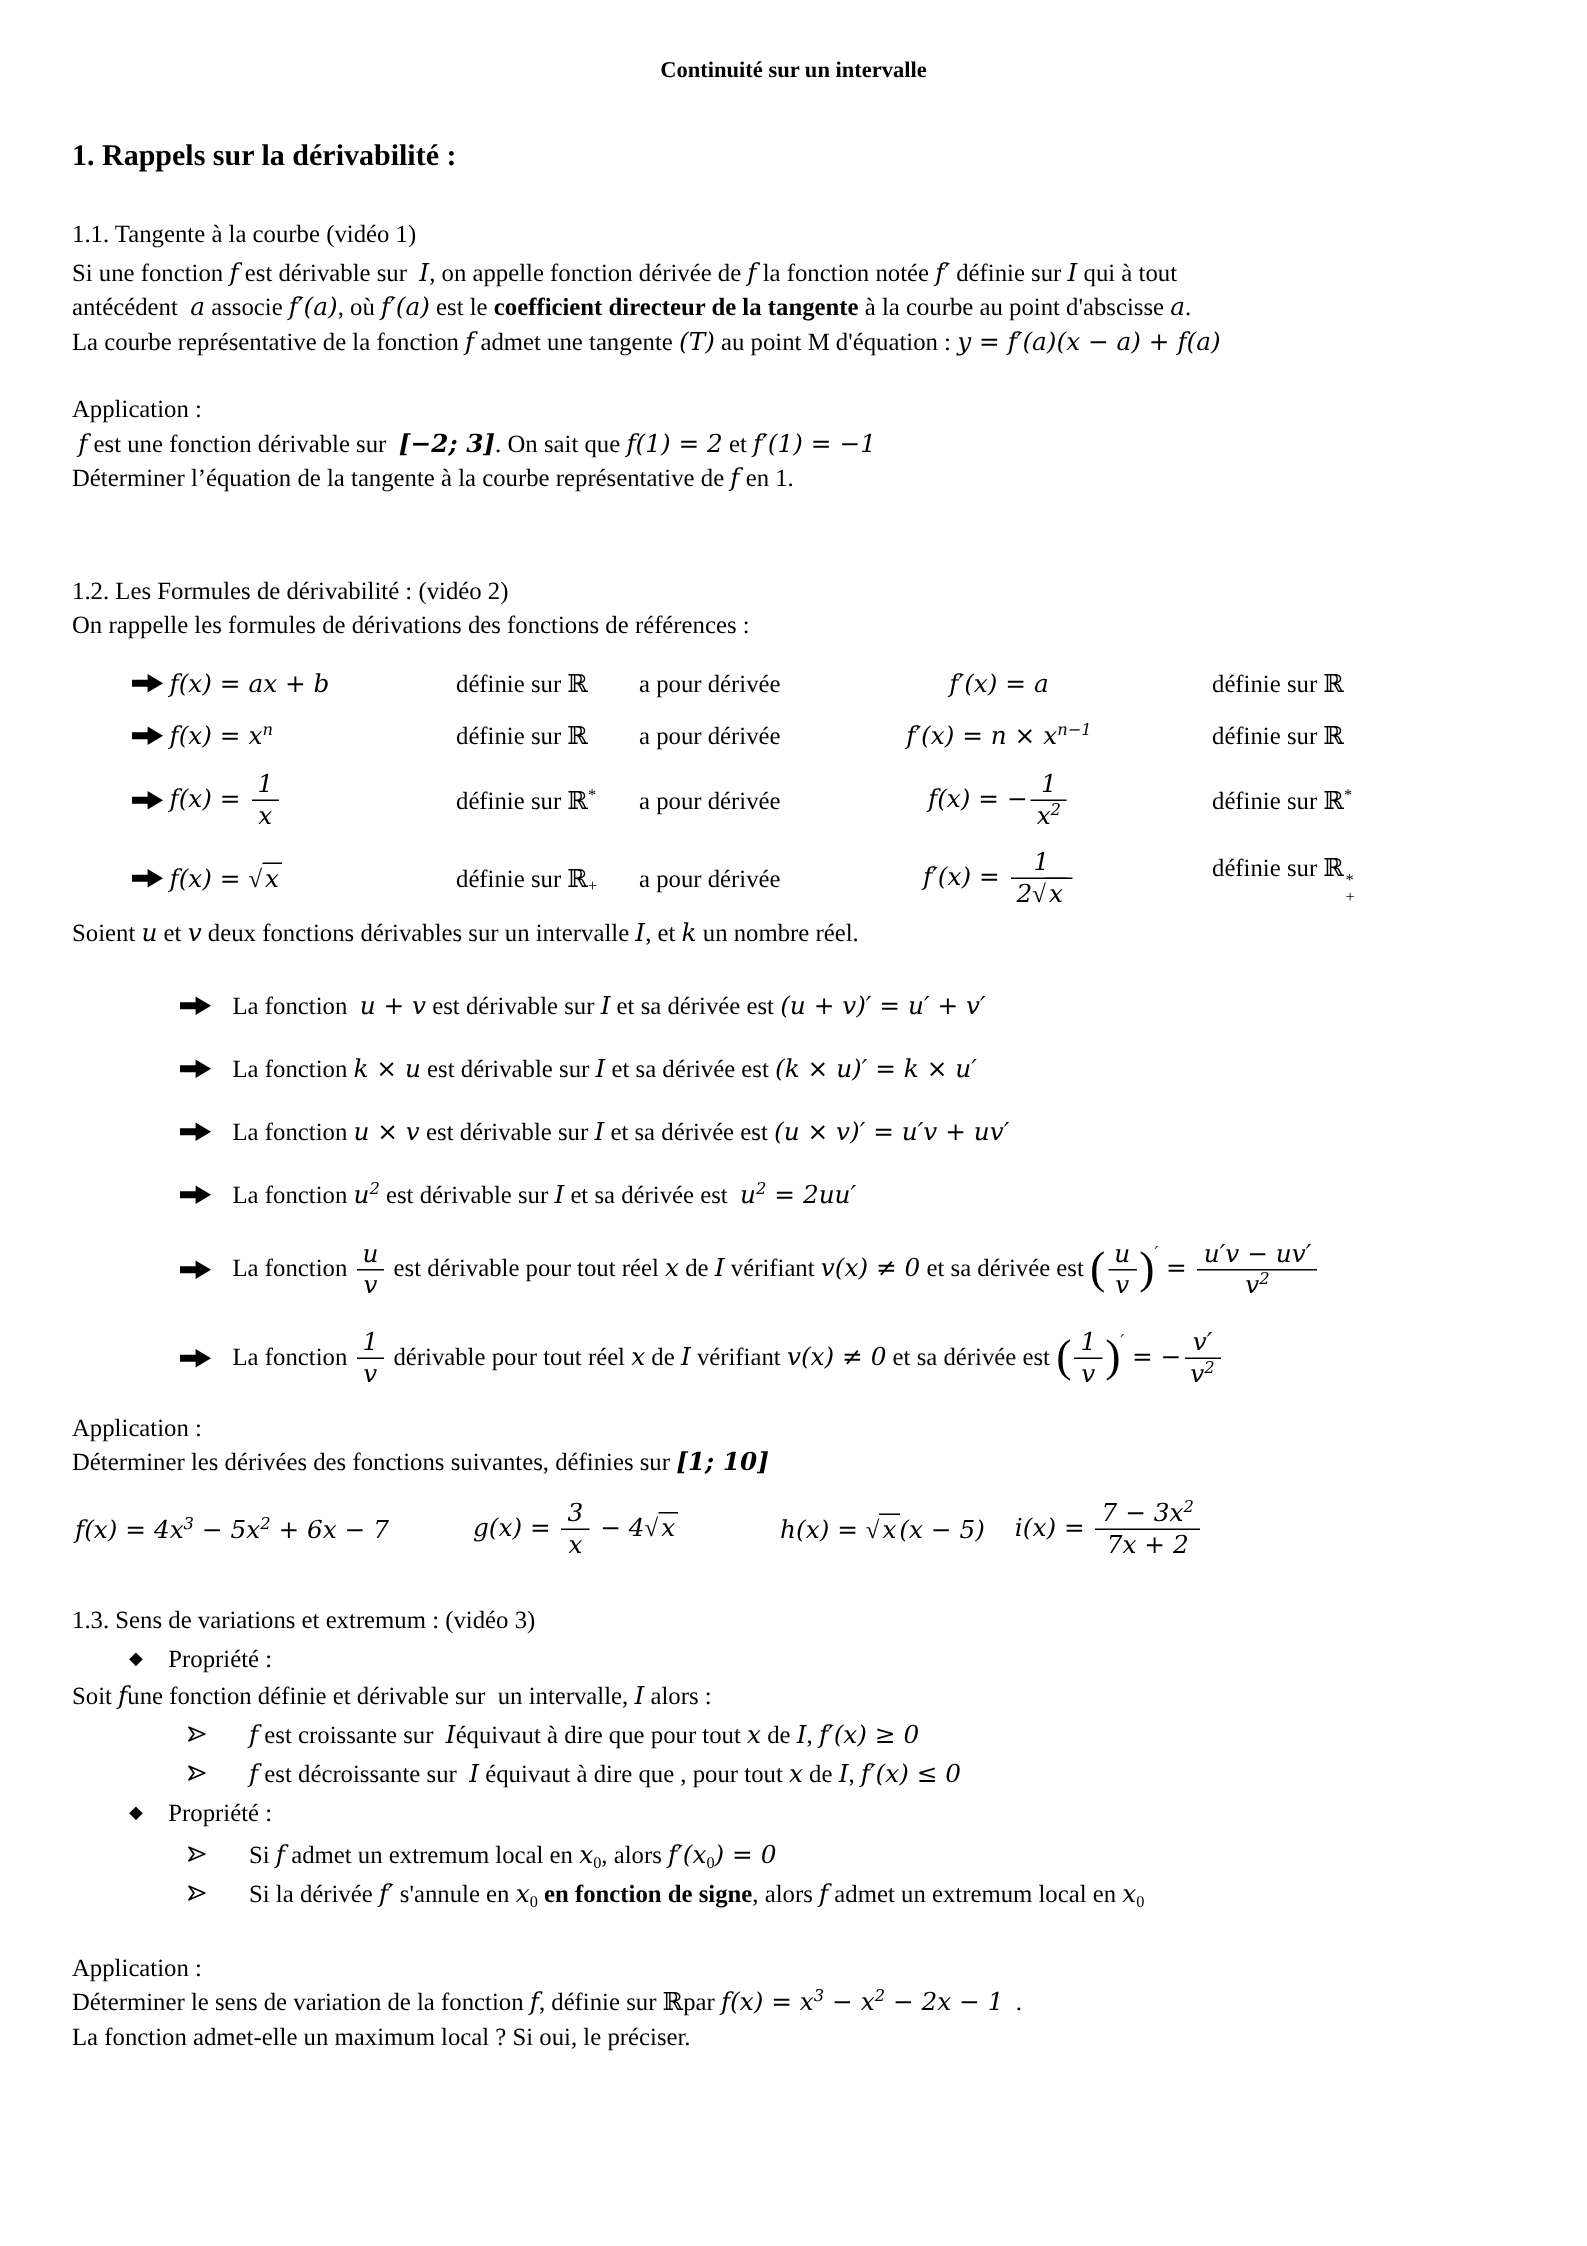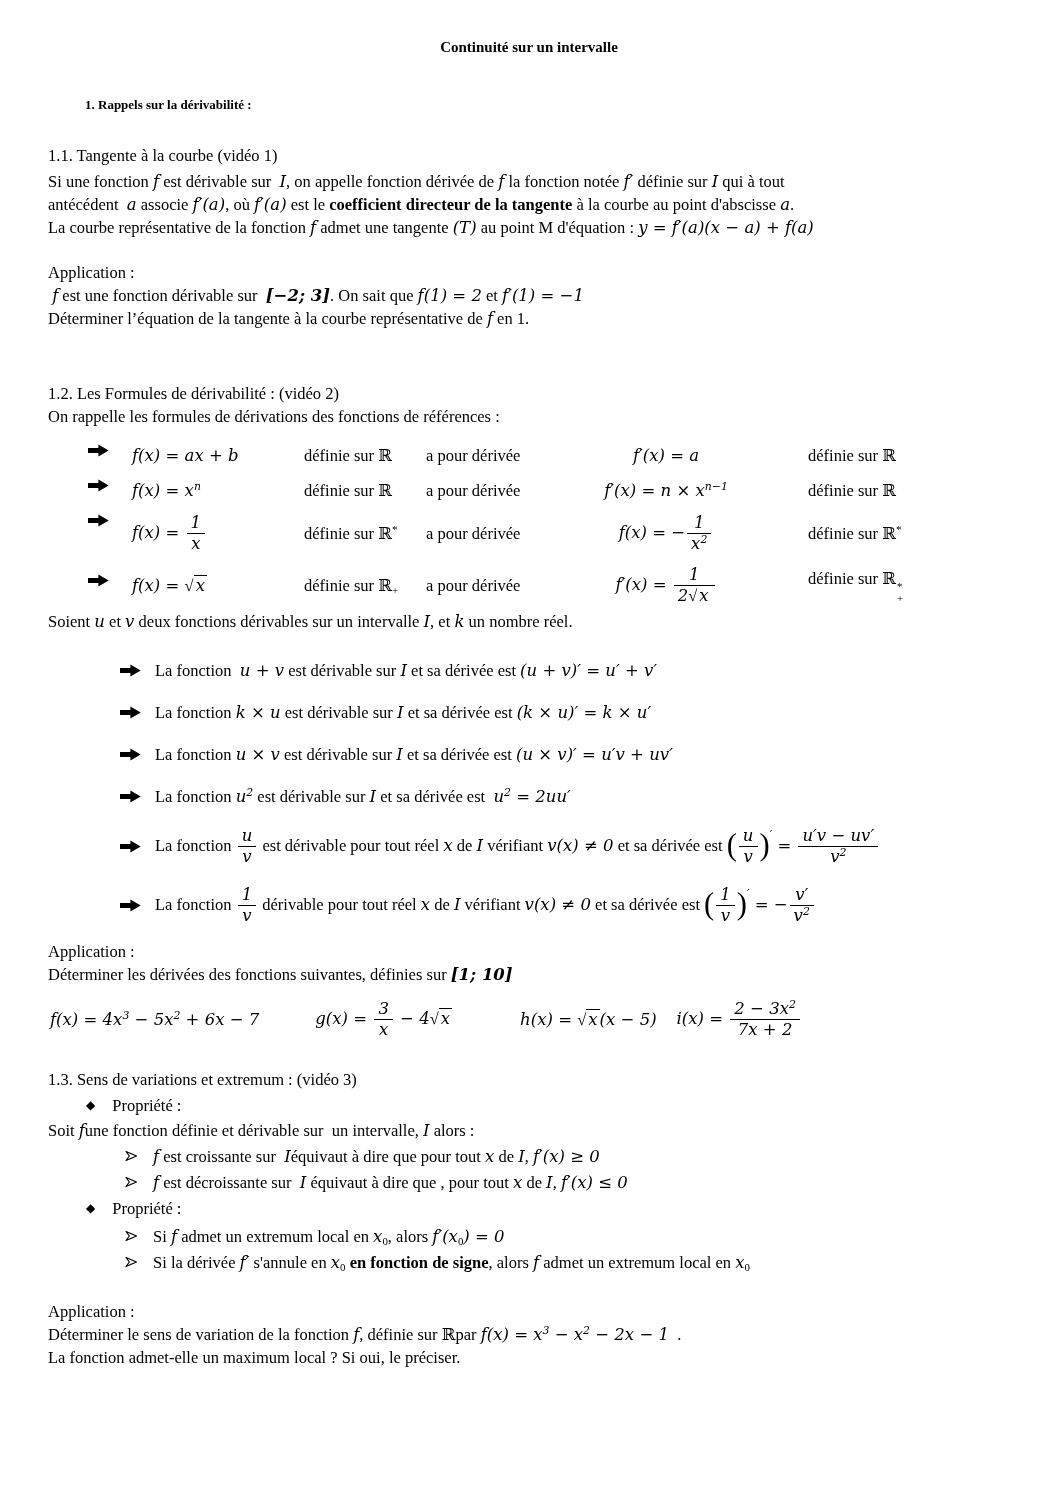--- a/index.html
+++ b/index.html
@@ -1,21 +1,21 @@
 <!DOCTYPE html>
 <html><head>
 <meta charset="utf-8">
 <style>
   html,body{margin:0;padding:0;background:#ffffff;}
   body{width:1058px;height:1497px;overflow:hidden;color:#000;
        font-family:"Liberation Serif","DejaVu Serif","DejaVu Sans",serif;
        font-size:16.5px;line-height:23px;}
   .page{padding:0 48px;}
   .title{text-align:center;font-weight:bold;font-size:15px;margin-top:36px;}
-  .h1{font-weight:bold;font-size:13px;margin-top:34px;margin-left:37px;}
+  .h1{font-weight:bold;font-size:20px;margin-top:34px;}
   .h2{margin-top:28px;}
   .u{text-align:right;}
   .line{white-space:pre-wrap;min-height:23px;}
   .mt{font-family:"DejaVu Serif",serif;font-style:italic;}
   .mb{font-weight:bold;}
   b{font-weight:bold;}
   sup,sub{font-size:66%;line-height:0;}
   sup{vertical-align:0.55em;}
   sub{vertical-align:-0.3em;}
   .frac{display:inline-block;text-align:center;vertical-align:middle;line-height:1.12;margin:0 2px;}
@@ -27,32 +27,32 @@
   .parw{white-space:nowrap;}
   .bigp{font-size:185%;font-style:normal;vertical-align:middle;line-height:0;position:relative;top:-0.07em;}
   .pr{vertical-align:1.15em;}
   .ss{display:inline-flex;flex-direction:column;align-items:flex-start;font-size:66%;line-height:1.05;vertical-align:-0.55em;margin-left:1px;}
   .m40{margin-top:40px;} .m22{margin-top:22px;} .m3{margin-top:3px;}
   .m92{margin-top:52px;} .m14{margin-top:14px;} .m20{margin-top:20px;}
   .m26{margin-top:26px;} .m8{margin-top:4px;}
   .ftable{margin:16px 0 0 40px;display:grid;
           grid-template-columns:216px 122px 112px 256px auto;
           row-gap:12px;align-items:center;}
-  .c1{display:flex;gap:23px;}
+  .c1{display:flex;align-items:center;gap:4px;}
   .c4{text-align:center;}
   .c5{padding-left:14px;}
   .arrow{display:inline-flex;flex:none;}
   .blist{margin:26px 0 0 72px;display:flex;flex-direction:column;gap:19px;}
   .bitem{display:flex;align-items:center;gap:14px;}
   .appforms{display:flex;align-items:center;margin-top:6px;min-height:56px;}
   .appforms .fm1{margin-left:2px;} .appforms .fm2{margin-left:56px;}
   .appforms .fm3{margin-left:68px;} .appforms .fm4{margin-left:20px;}
   .ditem{display:flex;align-items:baseline;gap:17px;margin:3px 0 0 38px;}
   .diamond{font-family:"DejaVu Sans",sans-serif;font-size:12px;flex:none;position:relative;top:-2px;}
-  .gitem{display:flex;align-items:center;gap:15px;margin:3px 0 0 76px;}
+  .gitem{display:flex;align-items:center;gap:28px;margin:3px 0 0 76px;}
   .ghead{display:inline-flex;flex:none;}
 </style>
 </head>
 <body>
 
 <svg width="0" height="0" style="position:absolute">
   <defs>
     <symbol id="arr" viewBox="0 0 21 13">
       <path d="M0 4.1 H10.4 V0.4 L20.7 6.5 10.4 12.6 V8.9 H0 Z" fill="#000"></path>
     </symbol>
@@ -187,21 +187,21 @@
         <span class="line">La fonction <span class="frac"><span class="fn"><span class="mt">1</span></span><span class="fd"><span class="mt">v</span></span></span> dérivable pour tout réel <span class="mt">x</span> de <span class="mt">I</span> vérifiant <span class="mt">v(x) ≠ 0</span> et sa dérivée est <span class="parw"><span class="bigp">(</span><span class="frac"><span class="fn"><span class="mt">1</span></span><span class="fd"><span class="mt">v</span></span></span><span class="bigp">)</span><sup class="mt pr">′</sup></span><span class="mt"> = −</span><span class="frac"><span class="fn"><span class="mt">v′</span></span><span class="fd"><span class="mt">v</span><sup class="mt">2</sup></span></span></span>
       </div>
   </div>
 
   <div class="line m14"><span class="u">Application :</span></div>
   <div class="line">Déterminer les dérivées des fonctions suivantes, définies sur <span class="mt mb">[1; 10]</span></div>
   <div class="appforms">
     <span class="line fm1"><span class="mt">f(x) = 4x</span><sup class="mt">3</sup><span class="mt"> − 5x</span><sup class="mt">2</sup><span class="mt"> + 6x − 7</span></span>
     <span class="line fm2"><span class="mt">g(x) = </span><span class="frac"><span class="fn"><span class="mt">3</span></span><span class="fd"><span class="mt">x</span></span></span><span class="mt"> − 4</span><span class="sqrt"><span class="rad">√</span><span class="arg"><span class="mt">x</span></span></span></span>
     <span class="line fm3"><span class="mt">h(x) = </span><span class="sqrt"><span class="rad">√</span><span class="arg"><span class="mt">x</span></span></span><span class="mt">(x − 5)</span></span>
-    <span class="line fm4"><span class="mt">i(x) = </span><span class="frac"><span class="fn"><span class="mt">2 − 3x</span><sup class="mt">2</sup></span><span class="fd"><span class="mt">7x + 2</span></span></span></span>
+    <span class="line fm4"><span class="mt">i(x) = </span><span class="frac"><span class="fn"><span class="mt">7 − 3x</span><sup class="mt">2</sup></span><span class="fd"><span class="mt">7x + 2</span></span></span></span>
   </div>
 
   <div class="h2 m20"><span class="u">1.3. Sens de variations et extremum : (vidéo 3)</span></div>
 
   <div class="ditem">
       <span class="diamond">◆</span>
       <span class="line">Propriété :</span>
     </div>
   <div class="line">Soit <span class="mt">f</span>une fonction définie et dérivable sur  un intervalle, <span class="mt">I</span> alors :</div>
   <div class="gitem">

